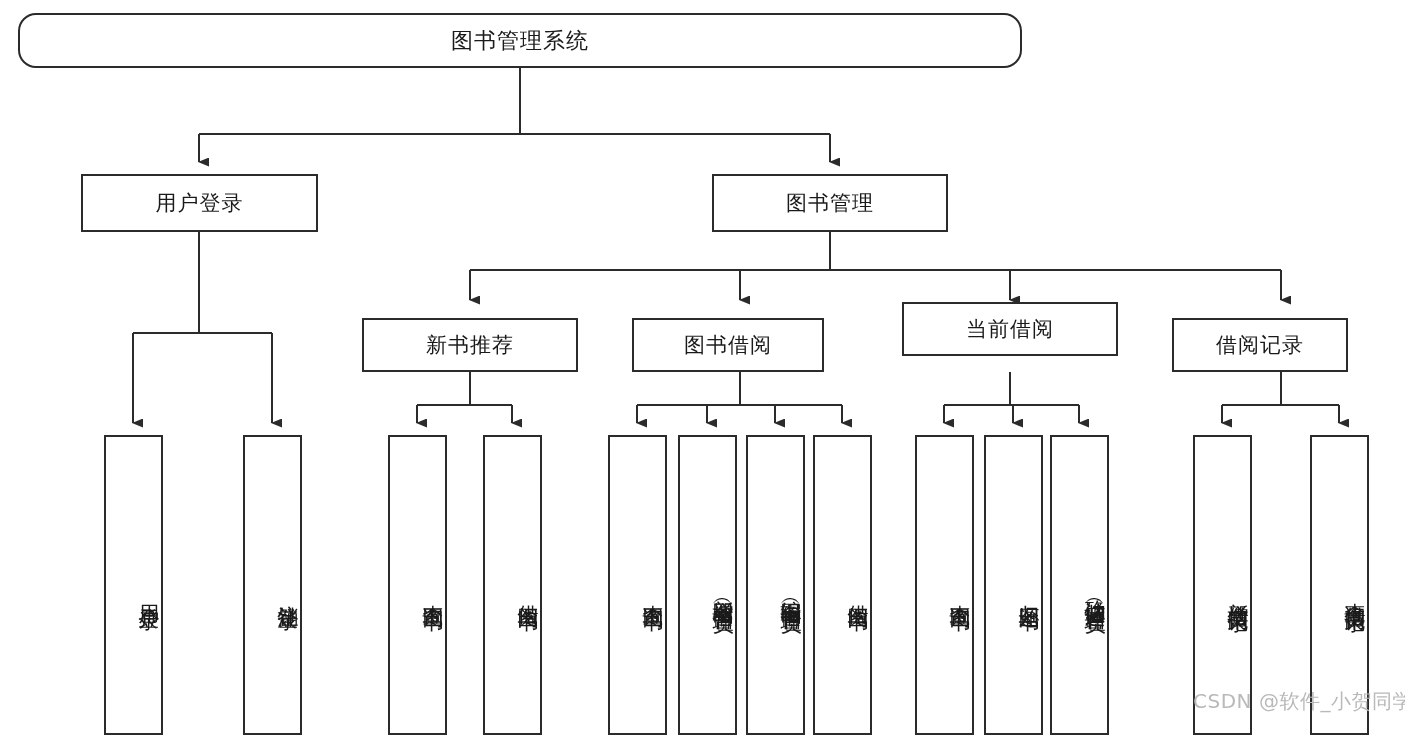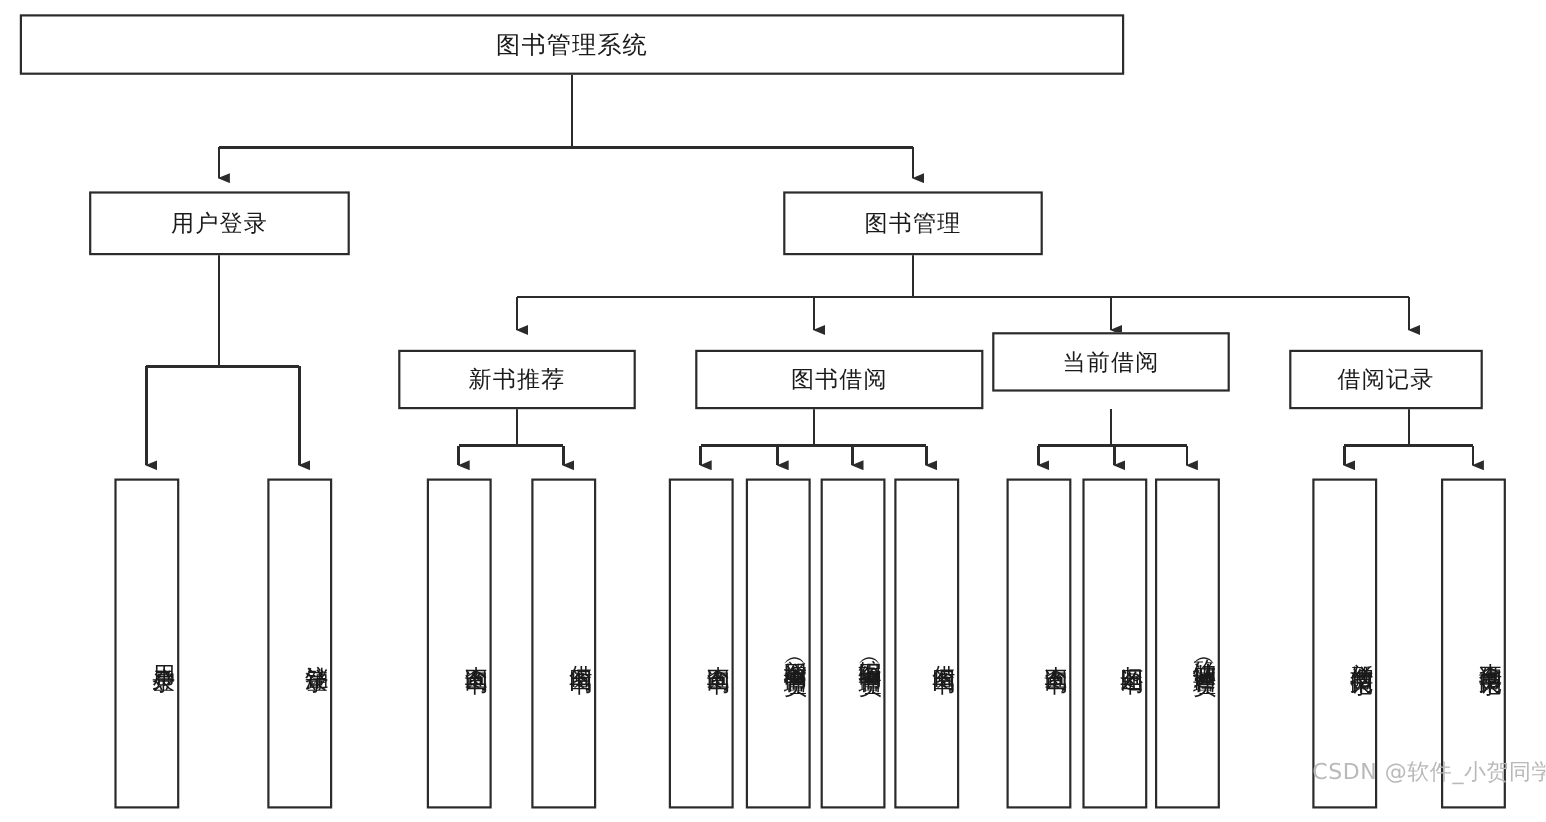--- a/index.html
+++ b/index.html
@@ -121,35 +121,35 @@
       <path d="M 1013,405 L 1013,423" marker-end="url(#arrowhead)"></path>
       <path d="M 1079,405 L 1079,423" marker-end="url(#arrowhead)"></path>
 
       <path d="M 1281,372 L 1281,405"></path>
       <path d="M 1222,405 L 1339,405"></path>
       <path d="M 1222,405 L 1222,423" marker-end="url(#arrowhead)"></path>
       <path d="M 1339,405 L 1339,423" marker-end="url(#arrowhead)"></path>
     </g>
   </svg>
 
-  <div class="node horizontal root-node" style="left:18px; top:13px; width:1004px; height:55px;">
+  <div class="node horizontal root-node" style="left:18px; top:13px; width:1004px; height:55px;border-radius:18px;">
     <span class="label">图书管理系统</span>
   </div>
 
   <div class="node horizontal" style="left:81px; top:174px; width:237px; height:58px;">
     <span class="label">用户登录</span>
   </div>
   <div class="node horizontal" style="left:712px; top:174px; width:236px; height:58px;">
     <span class="label">图书管理</span>
   </div>
 
   <div class="node horizontal" style="left:362px; top:318px; width:216px; height:54px;">
     <span class="label">新书推荐</span>
   </div>
-  <div class="node horizontal" style="left:632px; top:318px; width:262px; height:54px;">
+  <div class="node horizontal" style="left:632px; top:318px; width:192px; height:54px;">
     <span class="label">图书借阅</span>
   </div>
   <div class="node horizontal" style="left:902px; top:302px; width:216px; height:54px;">
     <span class="label">当前借阅</span>
   </div>
   <div class="node horizontal" style="left:1172px; top:318px; width:176px; height:54px;">
     <span class="label">借阅记录</span>
   </div>
 
   <div class="node vertical" style="left:104px; top:435px; width:59px; height:300px;">

